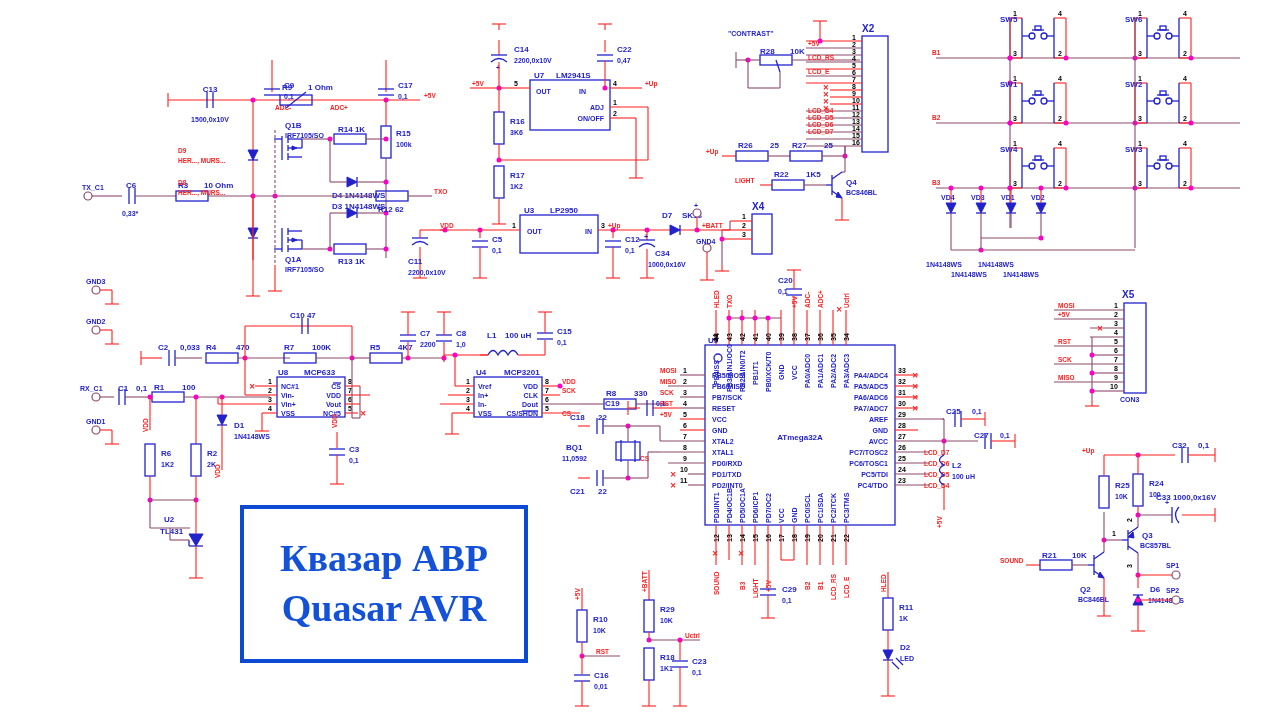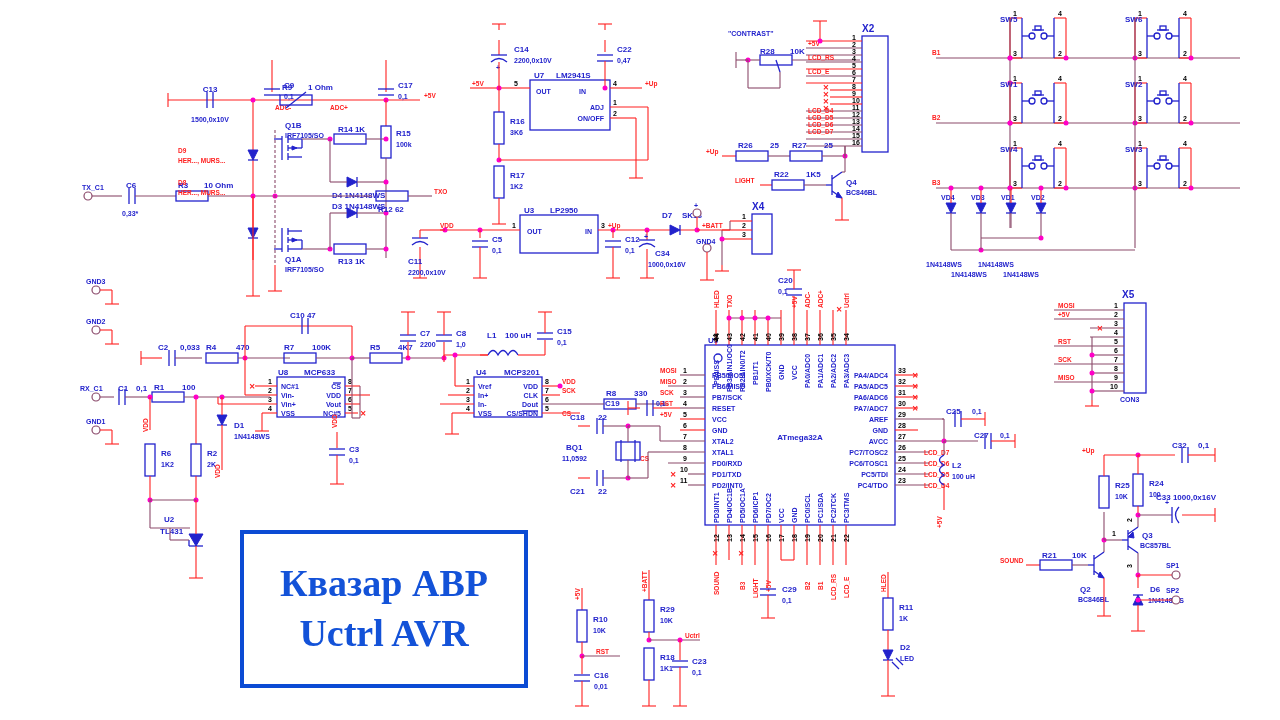--- a/index.html
+++ b/index.html
@@ -14,21 +14,21 @@
   .refsm{fill:#2222cc;font-family:"Liberation Sans",sans-serif;font-size:7px;font-weight:bold;}
   .net{fill:#ff2020;font-family:"Liberation Sans",sans-serif;font-size:7.5px;font-weight:bold;}
   .netsm{fill:#ff2020;font-family:"Liberation Sans",sans-serif;font-size:6.5px;font-weight:bold;}
   .pin{fill:#000;font-family:"Liberation Sans",sans-serif;font-size:7px;font-weight:bold;}
   .pinlbl{fill:#2222cc;font-family:"Liberation Sans",sans-serif;font-size:7px;font-weight:bold;}
   .cname{fill:#2222cc;font-family:"Liberation Sans",sans-serif;font-size:10px;font-weight:bold;}
   .jct{fill:#ff00c8;}
   .term{fill:#fff;stroke:#8b4a6b;stroke-width:1.2;}
   #title-banner{position:absolute;left:240px;top:505px;width:280px;height:150px;
      border:4px solid #0b4bd4;background:#fff;display:flex;flex-direction:column;
-     align-items:center;justify-content:center;gap:10px;margin-top:25px;}
+     align-items:center;justify-content:center;gap:10px;}
   #title-banner div{font-family:"Liberation Serif",serif;font-weight:bold;font-size:38px;
      color:#1352d8;line-height:1.05;white-space:nowrap;}
 </style>
 </head>
 <body>
 
 <div id="sheet">
 
 <svg width="1280" height="720">
  <defs>
@@ -1380,16 +1380,16 @@
   <line x1="1138" y1="600" x2="1172" y2="600" class="pwr"></line>
   <circle cx="1176" cy="600" r="4" class="term"></circle>
   <text x="1166" y="593" class="refsm">SP2</text>
   <circle cx="1138" cy="600" r="2.5" class="jct"></circle>
  </g>
 
 </svg>
 
 <div id="title-banner">
   <div>Квазар АВР</div>
-  <div>Uctrl AVR</div>
+  <div>Quasar AVR</div>
 </div>
 
 </div>
 
 </body></html>

